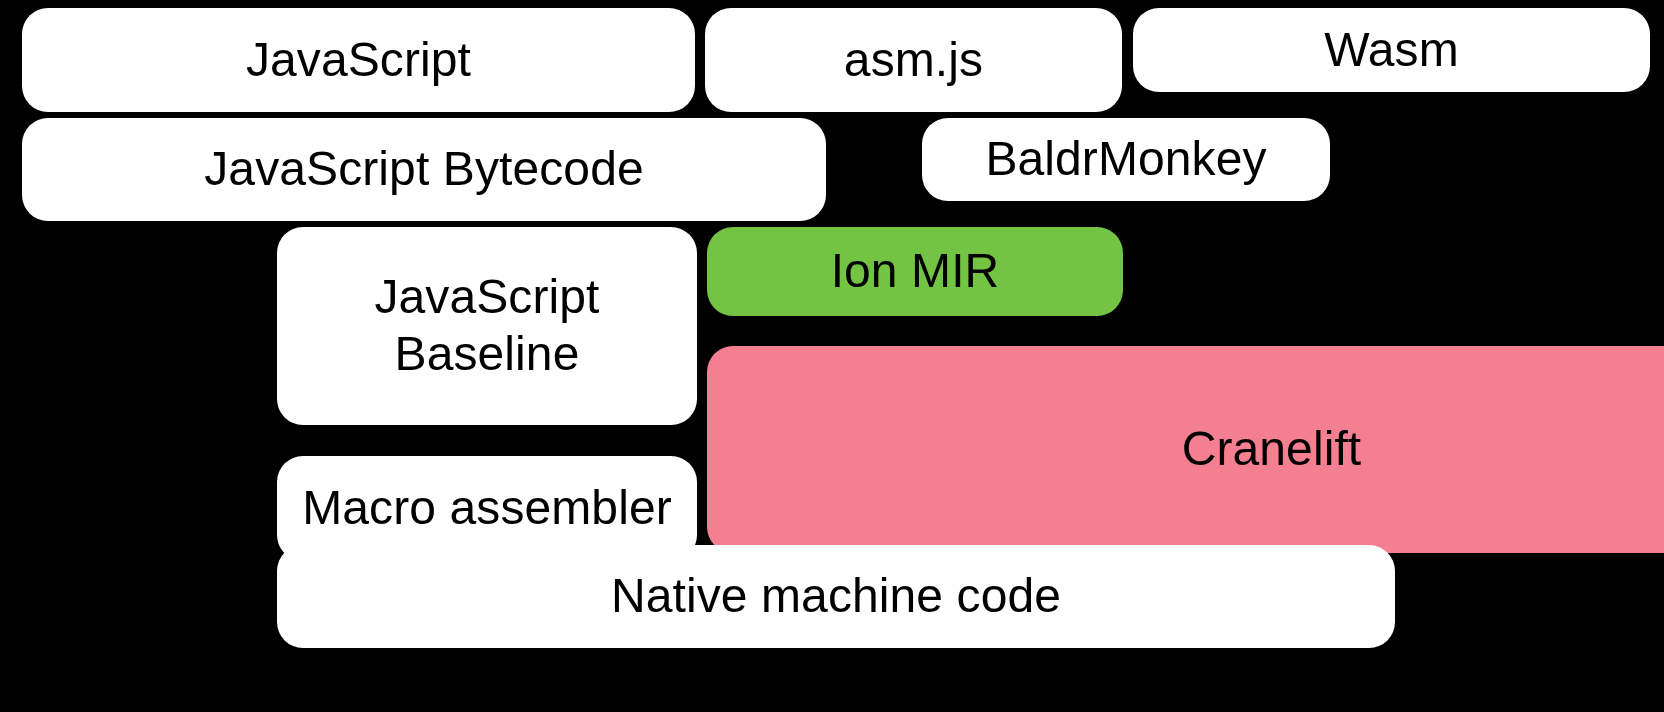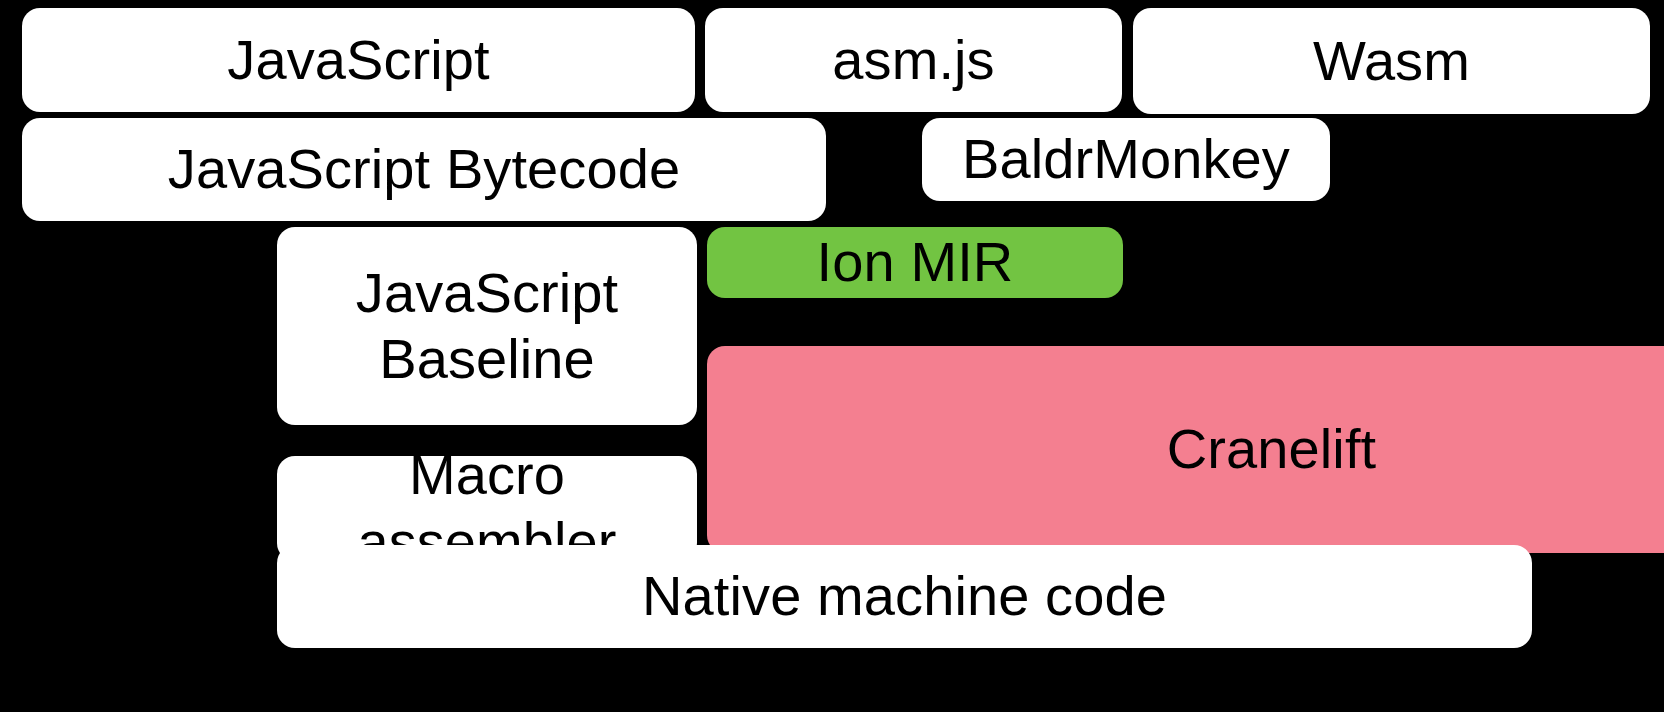--- a/index.html
+++ b/index.html
@@ -18,53 +18,53 @@
     background: #000000;
     overflow: hidden;
   }
   .box {
     position: absolute;
     box-sizing: border-box;
     display: flex;
     align-items: center;
     justify-content: center;
     text-align: center;
-    border-radius: 18px;
+    border-radius: 26px;
     color: #000000;
     font-family: "Liberation Sans", sans-serif;
-    font-size: 56px;
+    font-size: 48px;
     line-height: 1.18;
     font-weight: 400;
     letter-spacing: 0.1px;
     white-space: pre-line;
     user-select: none;
   }
   .box.white  { background: #ffffff; }
   .box.gray   { background: #e9e9e9; }
   .box.green  { background: #72c442; }
   .box.pink   { background: #f47f90; }
 
   
   #box-javascript       { left: 22px;   top: 8px;   width: 673px; height: 104px; }
   #box-asmjs            { left: 705px;  top: 8px;   width: 417px; height: 104px; text-align: center; }
-  #box-wasm             { left: 1133px; top: 8px;   width: 517px; height: 106px; }
+  #box-wasm             { left: 1133px; top: 8px;   width: 517px; height: 84px; }
 
   
   #box-js-bytecode      { left: 22px;   top: 118px; width: 804px; height: 103px; }
   #box-baldrmonkey      { left: 922px;  top: 118px; width: 408px; height: 83px; }
 
   
   #box-interpreter      { left: 22px;   top: 227px; width: 241px; height: 310px; }
   #box-js-baseline      { left: 277px;  top: 227px; width: 420px; height: 198px; }
   #box-macro-assembler  { left: 277px;  top: 456px; width: 420px; height: 105px; }
-  #box-ion-mir          { left: 707px;  top: 227px; width: 416px; height: 71px;  }
+  #box-ion-mir          { left: 707px;  top: 227px; width: 416px; height: 89px;  }
   #box-cranelift        { left: 707px;  top: 346px; width: 1129px; height: 207px; }
 
   
-  #box-native-code      { left: 277px;  top: 545px; width: 1255px; height: 103px; }
+  #box-native-code      { left: 277px;  top: 545px; width: 1118px; height: 103px; }
 </style>
 </head>
 <body>
 
 <div id="diagram">
 
   <div class="box white" id="box-javascript">JavaScript</div>
 
   <div class="box white" id="box-asmjs">asm.js</div>
 

